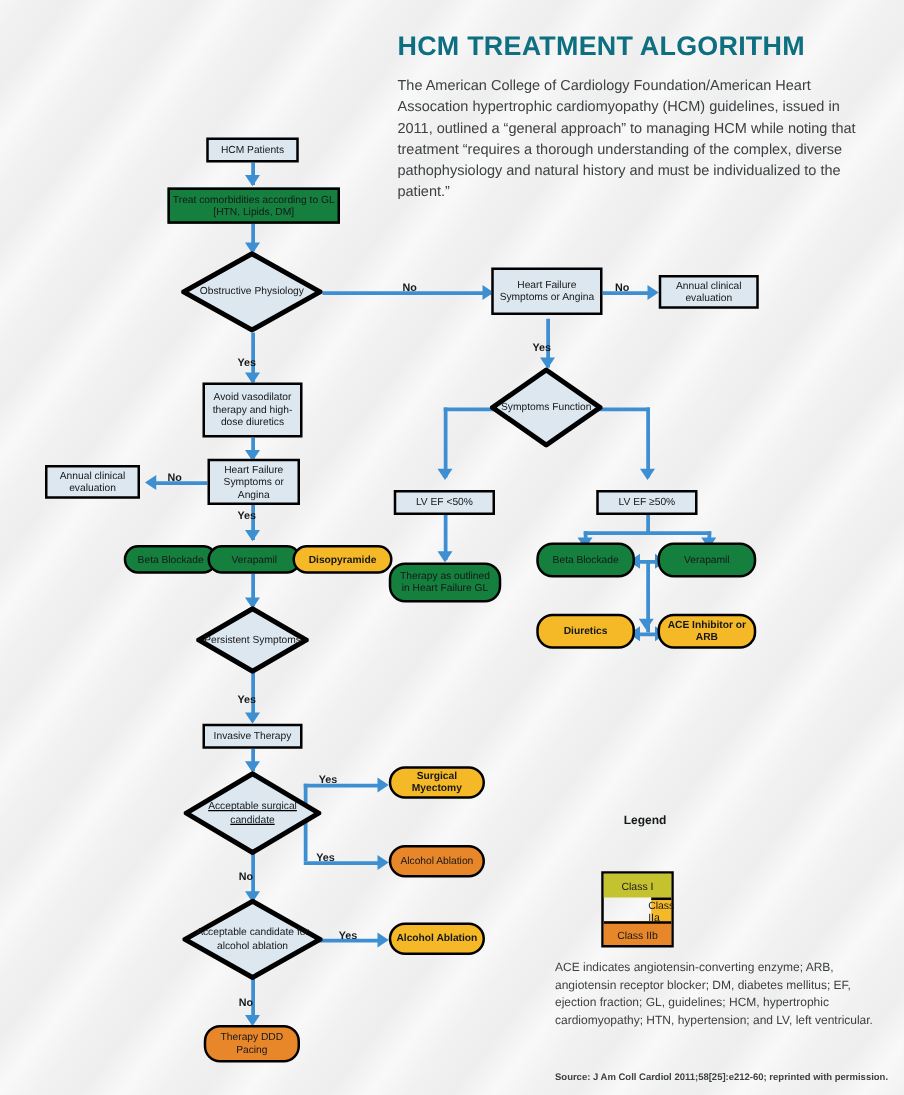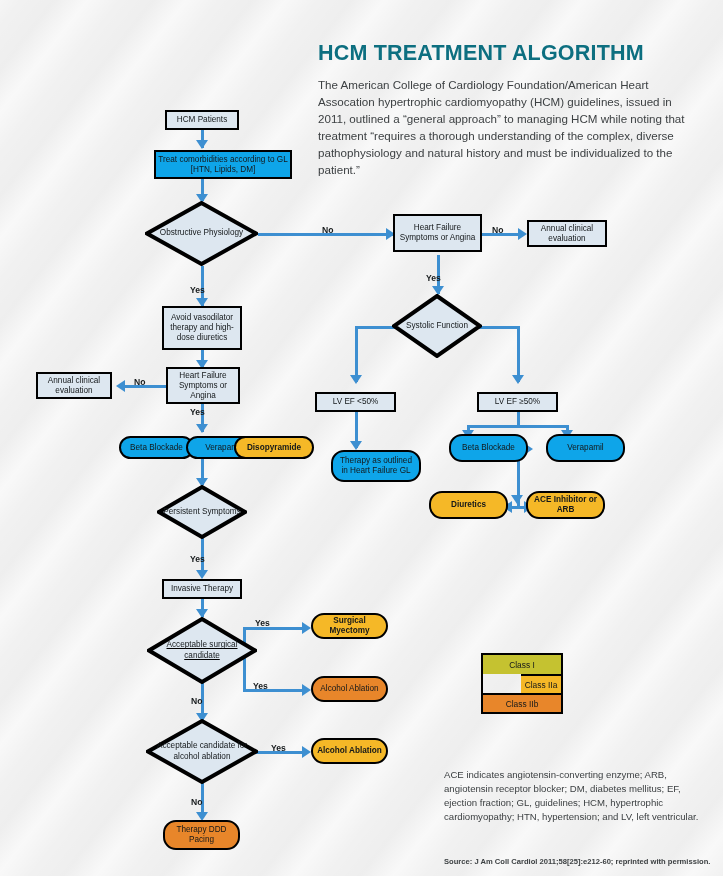--- a/index.html
+++ b/index.html
@@ -17,21 +17,21 @@
       repeating-linear-gradient(-52deg,
         rgba(255,255,255,0.0) 0px,
         rgba(255,255,255,0.55) 26px,
         rgba(0,0,0,0.012) 52px,
         rgba(255,255,255,0.0) 78px);
     pointer-events:none;
   }
   #stage{position:absolute;left:0;top:0;width:723px;height:876px;}
 
   
-  #header{position:absolute;left:318px;top:26px;width:372px;margin-top:16px;}
+  #header{position:absolute;left:318px;top:26px;width:372px;}
   #title{
     color:#0d6f80;font-size:21.5px;font-weight:bold;
     letter-spacing:0.2px;line-height:1.05;margin:0 0 11px 0;
   }
   #intro{
     color:#3d4143;font-size:11.6px;line-height:1.48;margin:0;
   }
 
   
   .node{position:absolute;box-sizing:border-box;display:flex;
@@ -48,39 +48,39 @@
     position:absolute;left:0;top:0;width:100%;height:100%;
   }
   .diamond .dlabel{
     position:relative;z-index:2;font-size:8.2px;color:#14181a;
     line-height:1.25;width:86%;
   }
   .pill{
     border:2.5px solid #000;border-radius:13px;
     font-size:8.2px;color:#14181a;line-height:1.2;padding:1px 4px;
   }
-  .c1{background:#0ea5e9;margin-left:20px;}
+  .c1{background:#15803d;}
   .c2a{background:#f5b827;font-weight:bold;}
   .c2b{background:#e8862a;}
 
   
   .ln{position:absolute;background:#3d8fd1;}
   .lnv{width:2.6px;}
   .lnh{height:2.6px;}
   .arw{position:absolute;width:0;height:0;}
   .arw-d{border-left:6.5px solid transparent;border-right:6.5px solid transparent;border-top:9px solid #3d8fd1;}
   .arw-r{border-top:6.5px solid transparent;border-bottom:6.5px solid transparent;border-left:9px solid #3d8fd1;}
   .arw-l{border-top:6.5px solid transparent;border-bottom:6.5px solid transparent;border-right:9px solid #3d8fd1;}
   .lbl{position:absolute;font-size:8.6px;font-weight:bold;color:#15191b;
        background:transparent;white-space:nowrap;}
 
   
   #legend-title{position:absolute;left:499px;top:651px;font-size:9.6px;
                 font-weight:bold;color:#15191b;}
-  #legend-box{position:absolute;left:481px;top:653px;width:82px;
+  #legend-box{position:absolute;left:481px;top:697px;width:58px;
               border:2.5px solid #000;box-sizing:border-box;}
   .lgrow{height:19px;display:flex;align-items:center;justify-content:center;
          font-size:8.4px;color:#14181a;box-sizing:border-box;}
   .lgrow+.lgrow{border-top:2.5px solid #000;}
 
   
   #abbrev{position:absolute;left:444px;top:768px;width:262px;
           font-size:9.6px;line-height:1.46;color:#3d4143;}
   #source{position:absolute;left:444px;top:857px;width:276px;
           font-size:7.6px;color:#3d4143;font-weight:bold;}
@@ -202,21 +202,21 @@
   </div>
 
   <div class="node rect" style="left:393px;top:214px;width:89px;height:38px;">Heart Failure Symptoms or Angina</div>
 
   <div class="node rect" style="left:527px;top:220px;width:80px;height:27px;">Annual clinical evaluation</div>
 
   <div class="node diamond" style="left:392px;top:294px;width:90px;height:64px;">
     <svg class="dshape" viewBox="0 0 90 64" preserveAspectRatio="none">
       <polygon points="45,2 88,32 45,62 2,32" fill="#dde7f0" stroke="#000" stroke-width="4"></polygon>
     </svg>
-    <div class="dlabel">Systolic Function</div>
+    <div class="dlabel">Symptoms Function</div>
   </div>
 
   <div class="node rect" style="left:315px;top:392px;width:81px;height:20px;">LV EF &lt;50%</div>
 
   <div class="node rect" style="left:477px;top:392px;width:81px;height:20px;">LV EF ≥50%</div>
 
   <div class="node pill c1" style="left:311px;top:450px;width:90px;height:32px;">Therapy as outlined in Heart Failure GL</div>
 
   <div class="node pill c1" style="left:429px;top:434px;width:79px;height:28px;">Beta Blockade</div>
 

